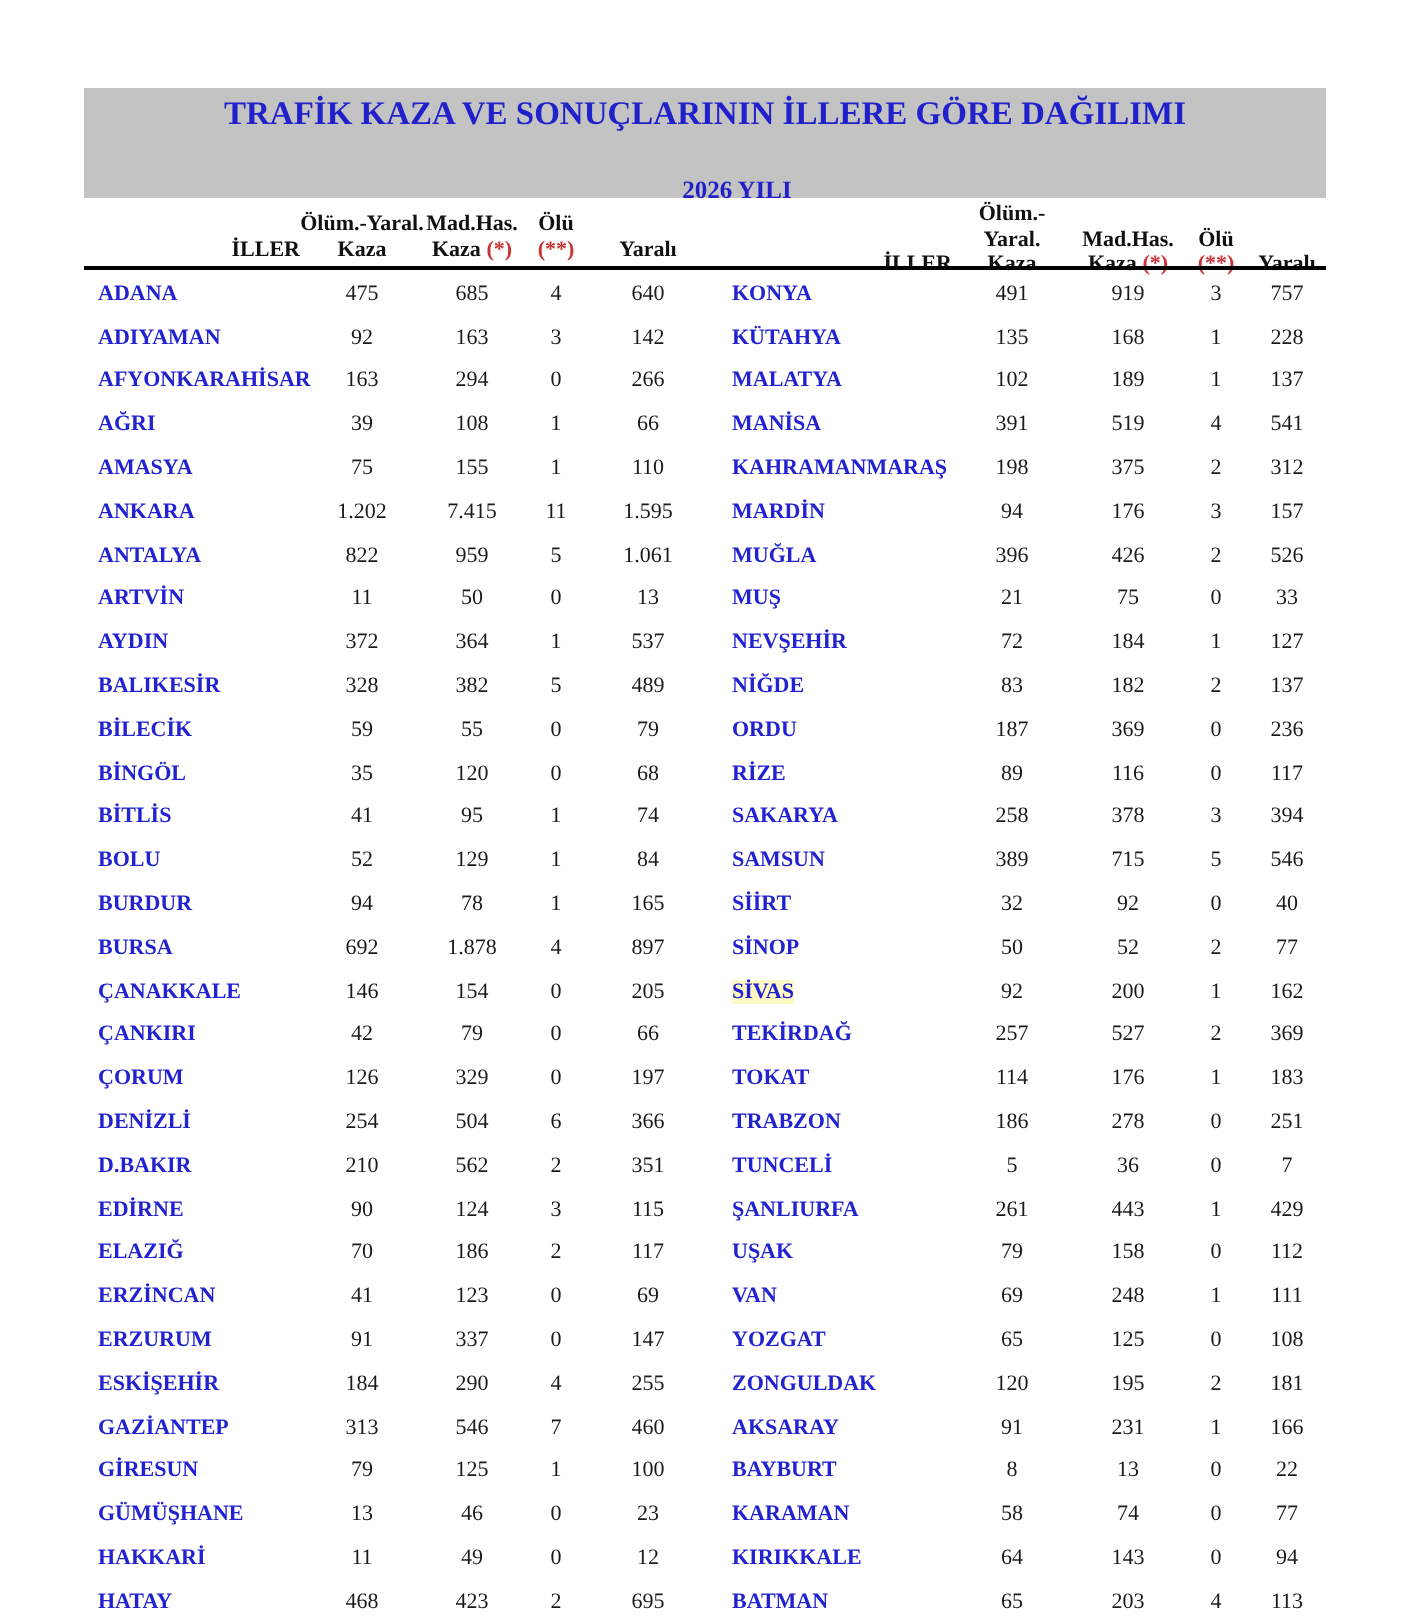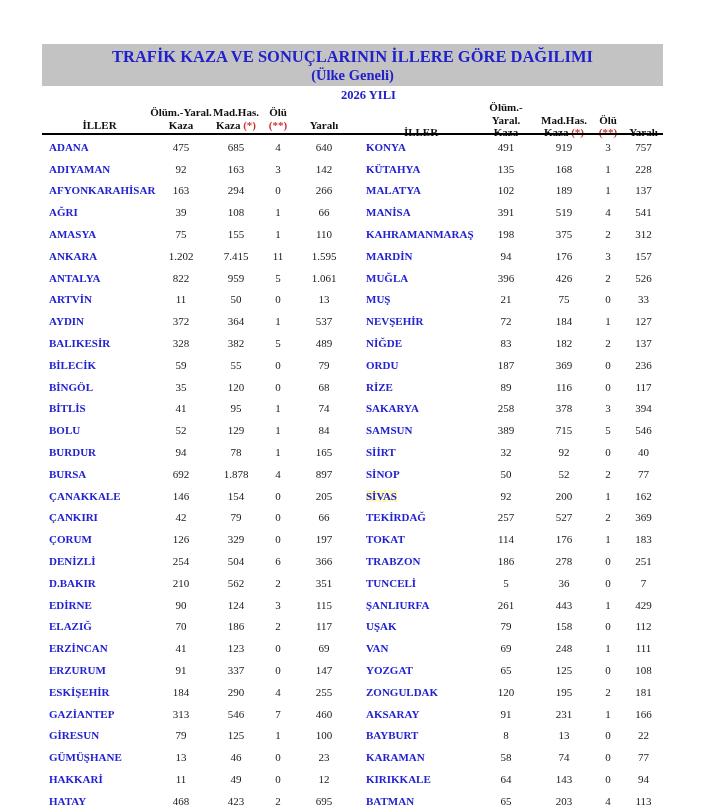--- a/index.html
+++ b/index.html
@@ -2,41 +2,41 @@
 <html><head>
 <meta charset="utf-8">
 <style>
   html,body{margin:0;padding:0;}
   body{
     width:707px;height:812px;background:#ffffff;overflow:hidden;position:relative;
     font-family:"Liberation Serif","DejaVu Serif",serif;
     -webkit-font-smoothing:antialiased;
   }
   .band{
-    position:absolute;left:42px;top:44px;width:621px;height:42px;
+    position:absolute;left:42px;top:44px;width:621px;height:55px;
     background:#c3c3c3;text-align:center;
   }
   .band .title{
     padding-top:3px;font-size:16.5px;font-weight:bold;color:#2121cc;line-height:19px;
   }
   .band .subtitle{
     font-size:14.5px;font-weight:bold;color:#2121cc;line-height:19px;
   }
   .year{
     position:absolute;left:58px;top:88px;width:621px;text-align:center;
     font-size:12.5px;font-weight:bold;color:#2121cc;
   }
   .thead{
     position:absolute;left:42px;top:101px;width:621px;height:31px;display:flex;
   }
   .thead .half{display:grid;align-items:end;}
   .half.left{width:310px;grid-template-columns:108px 62px 48px 36px 56px;}
   .half.right{width:311px;grid-template-columns:124px 60px 56px 32px 39px;}
   .hcell{font-size:11px;font-weight:bold;color:#111;text-align:center;line-height:12.5px;padding-bottom:1px;}
-  .hcell.iller{text-align:center;}
+  .hcell.iller{text-align:right;}
   .half.left .iller,.half.left .name{padding-left:7px;}
   .half.right .iller,.half.right .name{padding-left:14px;}
   .red{color:#cc3333;}
   .rule{
     position:absolute;left:42px;top:132.5px;width:621px;height:2.5px;background:#000;
   }
   .tbody{
     position:absolute;left:42px;top:136px;width:621px;display:flex;
   }
   .tbody .half > .row{
@@ -47,21 +47,20 @@
   .cell{font-size:11px;}
   .cell.name{font-weight:bold;color:#2222d0;white-space:nowrap;}
   .cell.num{text-align:center;color:#1a1a1a;}
   .cell.name .selected{background:#fef9c3;}
 </style>
 </head>
 <body>
 
 <div class="band">
   <div class="title">TRAFİK KAZA VE SONUÇLARININ İLLERE GÖRE DAĞILIMI</div>
-  <div class="subtitle">(Ülke Geneli)</div>
 </div>
 
 <div class="year">2026 YILI</div>
 
 <div class="thead">
   <div class="half left">
     <div class="hcell iller">İLLER</div>
     <div class="hcell">
       <div>Ölüm.-Yaral.</div>
       <div>Kaza</div>

